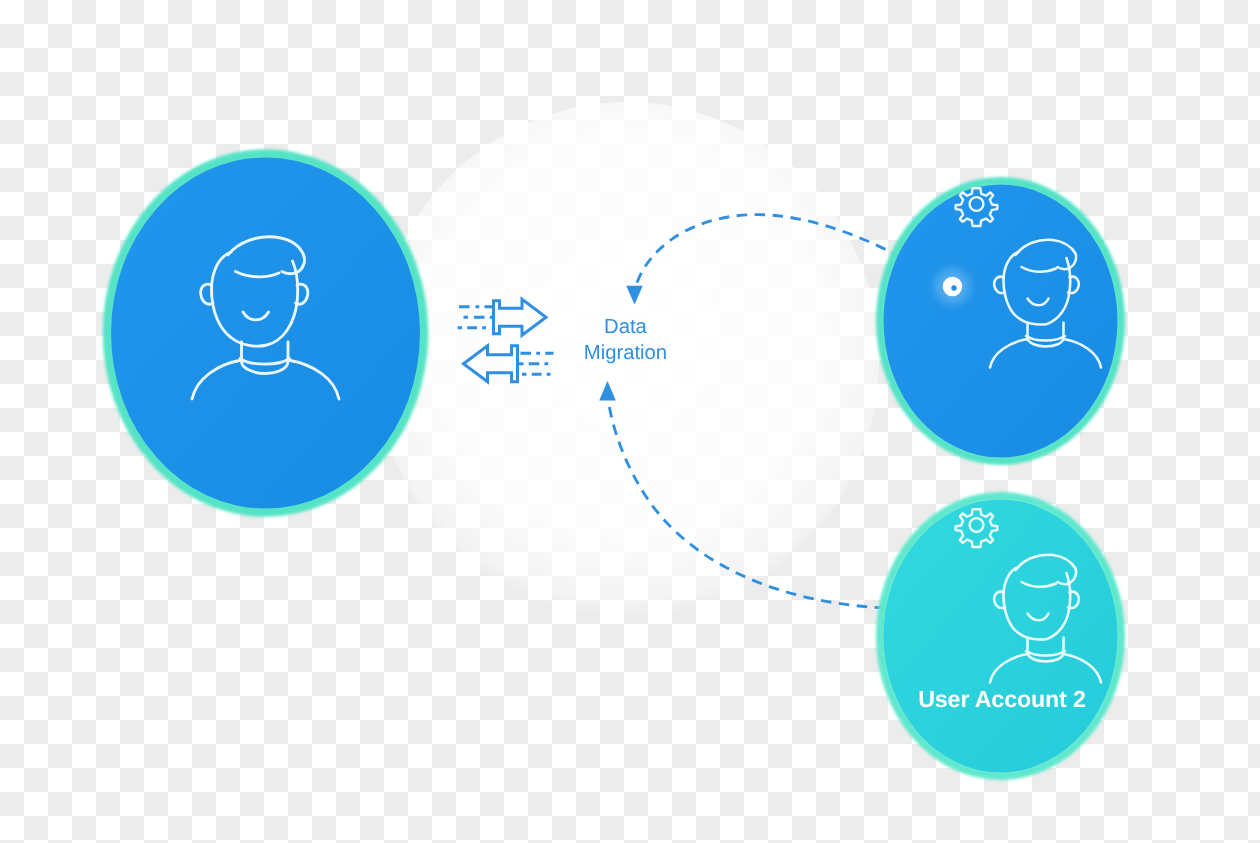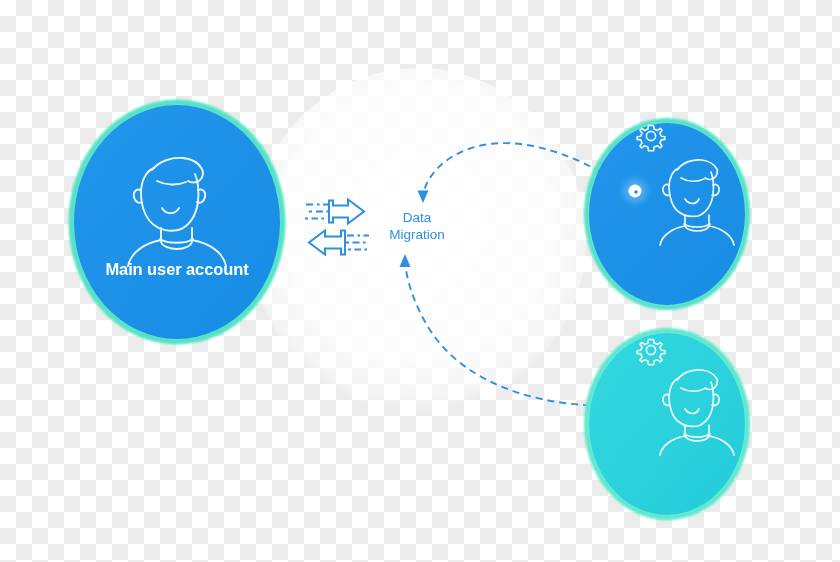--- a/index.html
+++ b/index.html
@@ -271,22 +271,22 @@
         <path d="M 713 395 C 717 393, 720 397, 719 401 C 718 405, 715 406, 712 405"></path>
         <path d="M 685 409 C 689 415, 696 415, 699 409"></path>
         <path d="M 685 425 L 685 435 C 685 439, 692 441, 697 441 C 703 441, 709 439, 709 435 L 709 425"></path>
         <path d="M 684 434 C 690 438, 704 438, 710 434"></path>
         <path d="M 660 455 C 662 445, 673 438, 685 436"></path>
         <path d="M 734 455 C 732 445, 721 438, 709 436"></path>
       </g>
     </g>
   </svg>
 
-  <div class="node-label" id="label-main">Main user account</div>
-
-
+
+
+  <div class="node-label" id="label-acct2">User Account 2</div>
 
   <div class="center-label">
     <span>Data</span>
     <span>Migration</span>
   </div>
 
 </div>
 
 </body></html>

